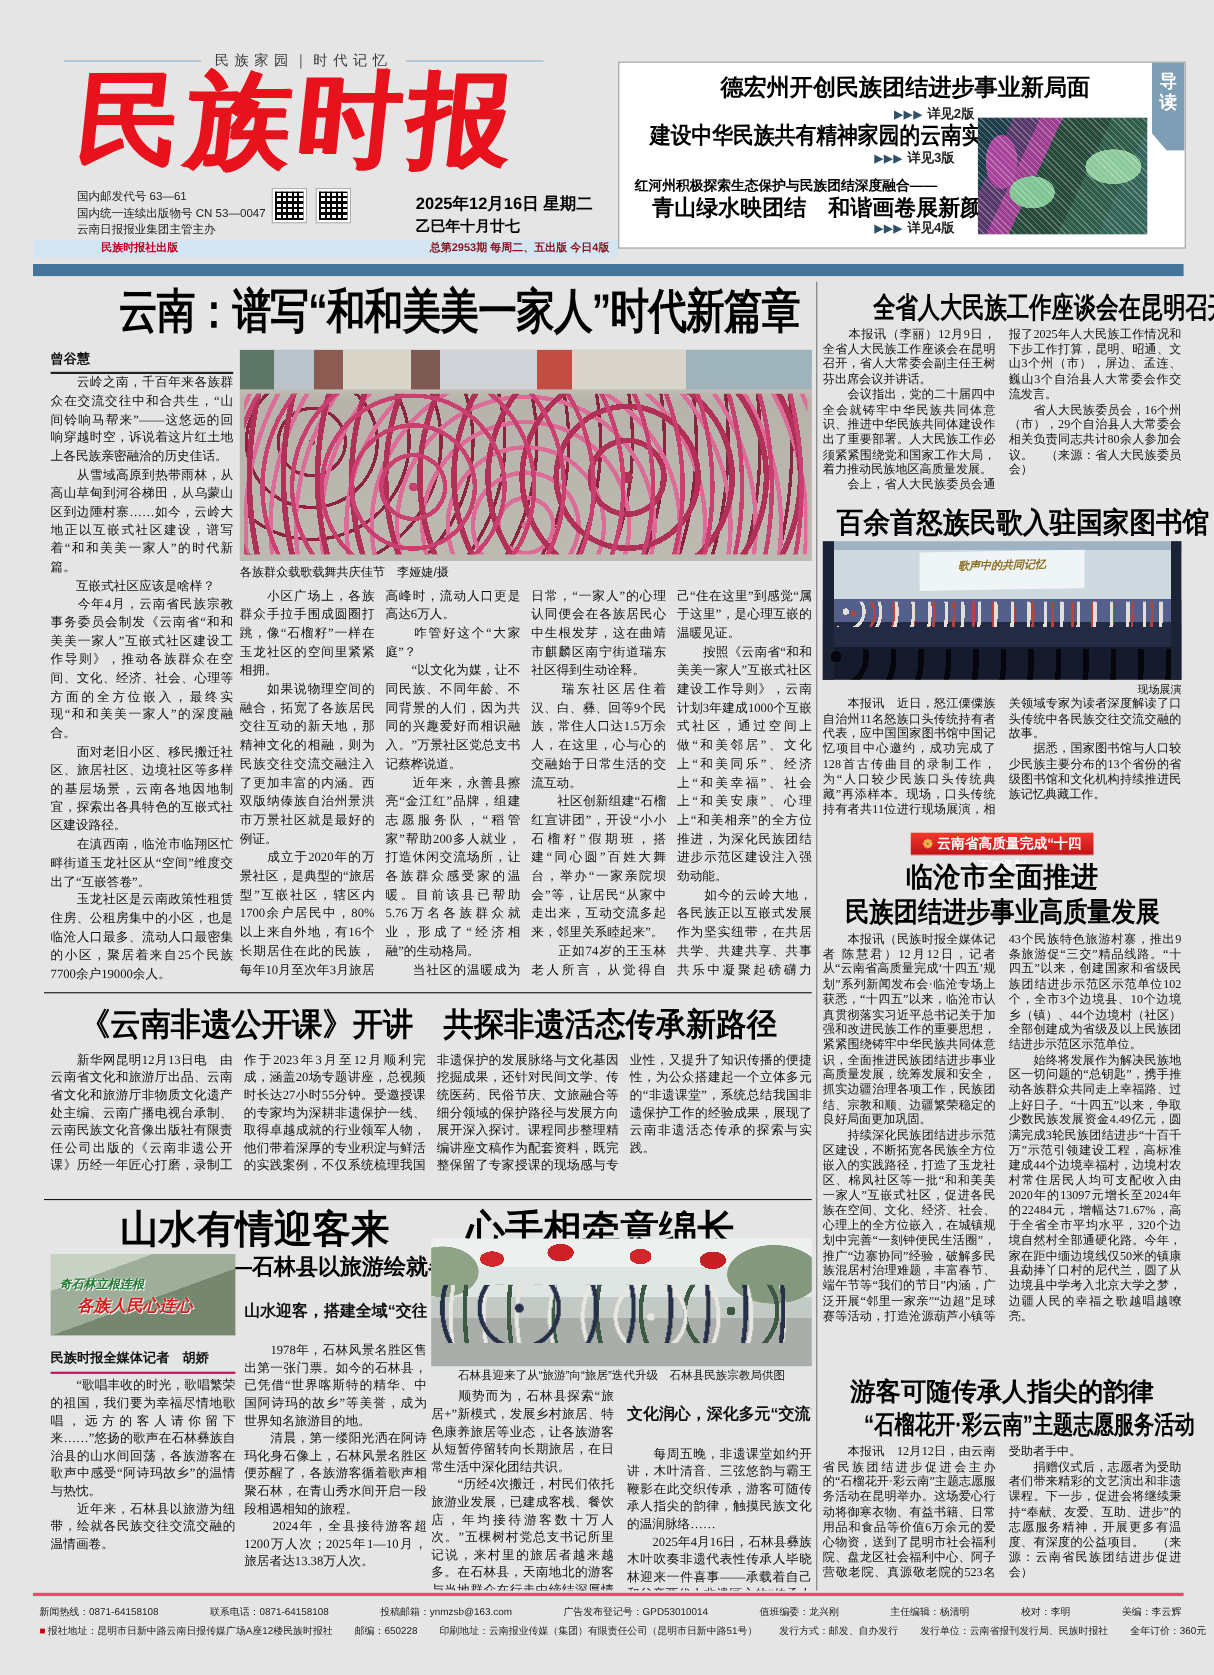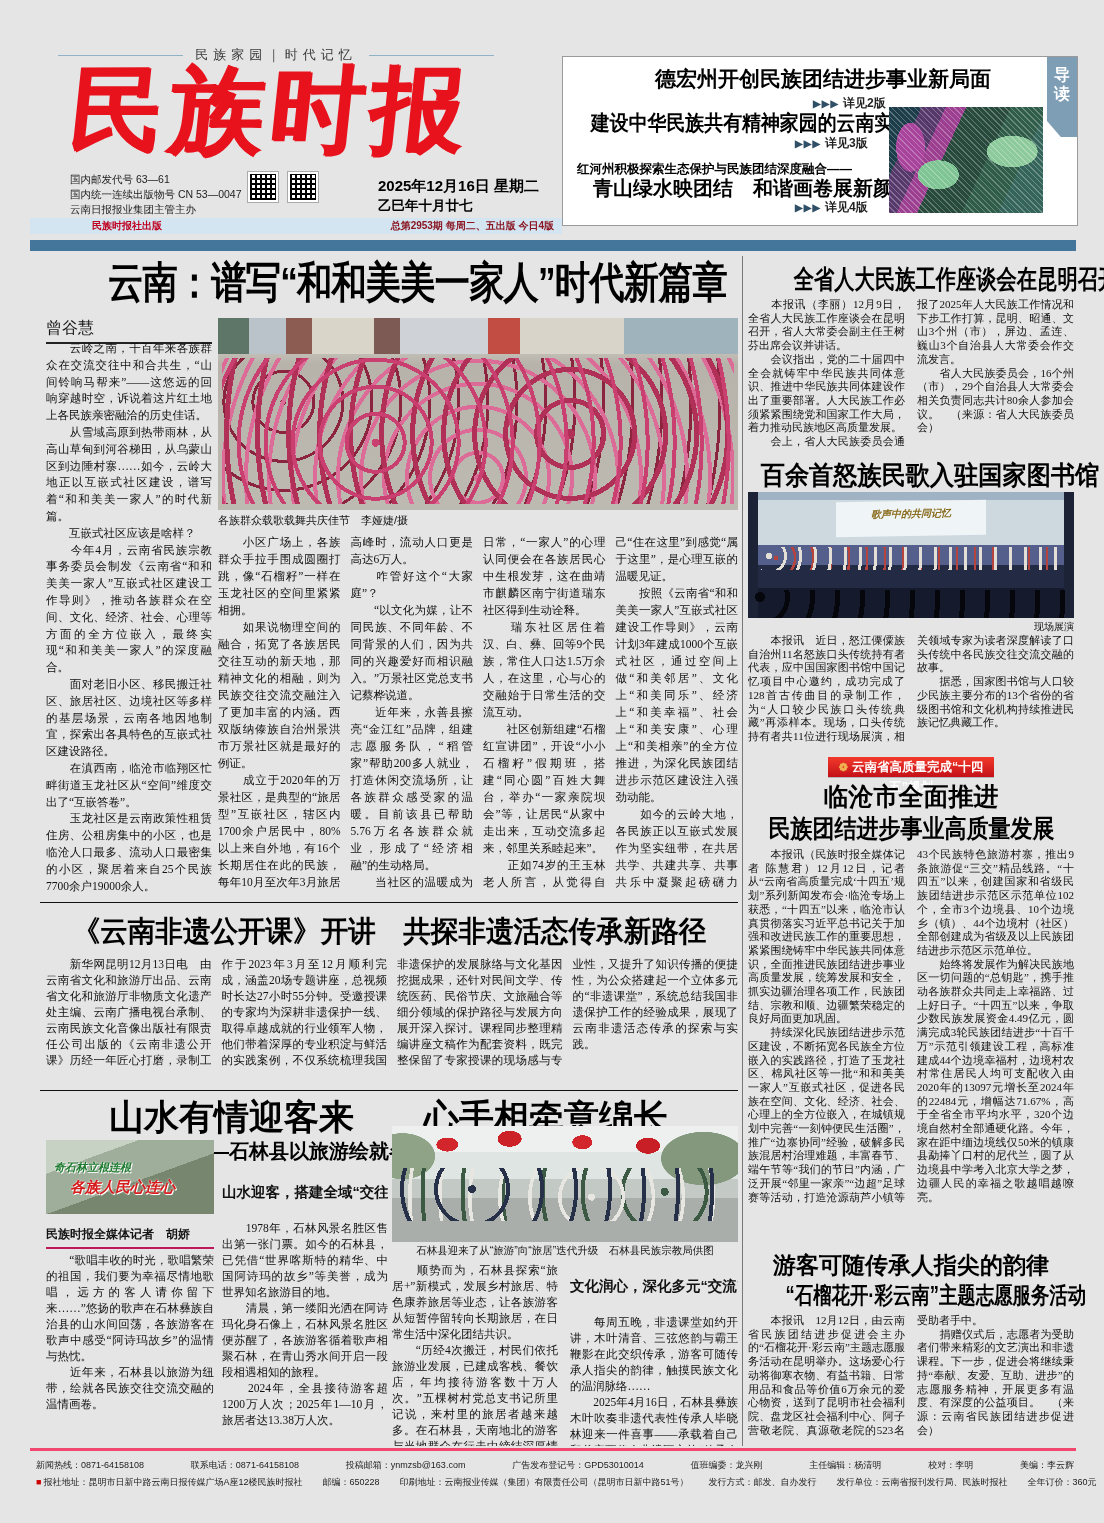--- a/index.html
+++ b/index.html
@@ -68,21 +68,21 @@
 
   
   #vrule { left:742px; top:256px; height:1190px; width:0; border-left:1px solid #777; }
   .hrule { border-top:1.5px solid #111; height:0; }
   #rule1 { left:40px; top:902px; width:698px; }
   #rule2 { left:40px; top:1090px; width:698px; }
 
   
   #lead-headline { left:40px; top:254px; width:698px; font-size:43px; letter-spacing:-1px; }
   #lead-byline { left:46px; top:318px; width:166px; font-family:"Liberation Sans",sans-serif;
-                 font-size:16px; font-weight:normal; border-bottom:2px solid #222; padding-bottom:3px; }
+                 font-size:12px; font-weight:bold; border-bottom:2px solid #222; padding-bottom:3px; }
   #lead-colL { left:46px; top:340px; width:166px; height:552px; }
   #lead-photo { left:218px; top:318px; width:520px; height:192px; overflow:hidden;
     background: linear-gradient(180deg,#a8b4a6 0,#9aa79b 6%,#c9c6bd 14%,#b7b3aa 24%,#bdbab2 100%); }
   .ph-top { position:absolute; left:0; top:0; right:0; height:36px;
     background: linear-gradient(90deg,#5e7668 0 6%,#b9c3c9 6% 13%,#8c5b52 13% 18%,#d9d5c9 18% 30%,#7e5a54 30% 35%,#cfd3d8 35% 52%,#c24d43 52% 58%,#d8d4ca 58% 78%,#9fb3bd 78% 100%); }
   .ph-crowd { position:absolute; left:4px; right:4px; top:40px; bottom:6px;
     background-image:
       repeating-radial-gradient(circle at 30% 58%, #c94070 0 4px, transparent 4px 27px),
       repeating-radial-gradient(circle at 68% 52%, #b13058 0 5px, transparent 5px 31px),
       repeating-radial-gradient(circle at 50% 82%, #dd6b98 0 4px, transparent 4px 23px),

